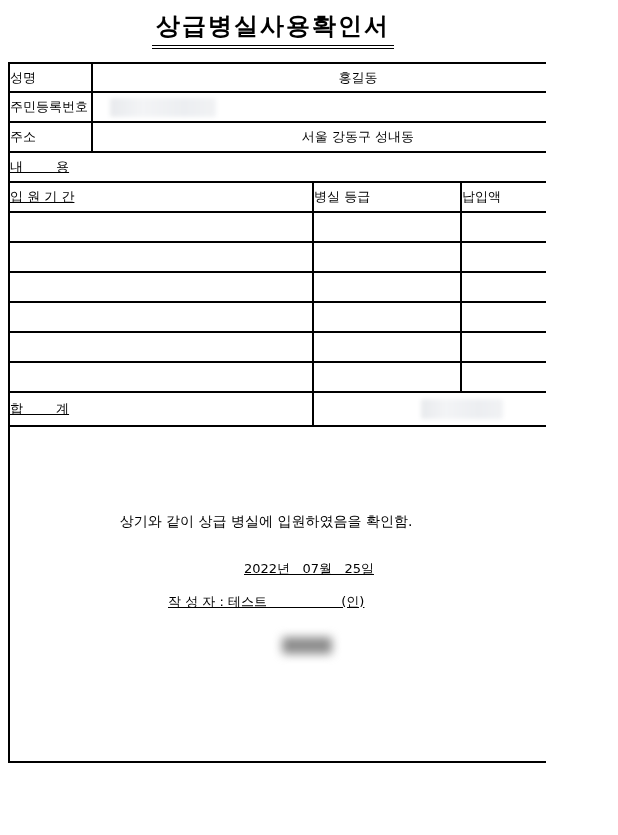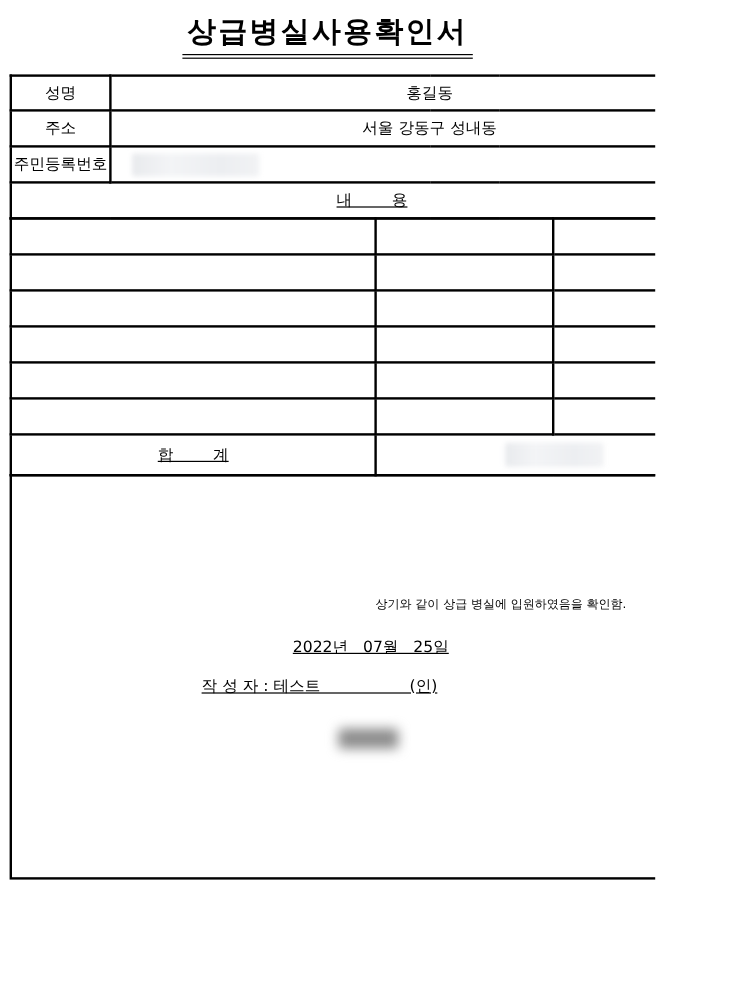--- a/index.html
+++ b/index.html
@@ -10,39 +10,39 @@
   }
   
   .title-wrap { position:absolute; top:10px; left:0; width:100%; text-align:center; }
   .title-text {
     display:inline-block; font-size:24px; font-weight:bold; letter-spacing:2px;
     border-bottom:4px double #000; padding:0 4px 3px 4px;
   }
   
   .tables { position:absolute; left:8px; top:62px; width:602px; }
   table { border-collapse:collapse; table-layout:fixed; width:602px; font-size:13px; }
-  td { border:2px solid #000; padding:0; text-align:center; vertical-align:middle; overflow:hidden; }
+  td { border:2px solid #000; padding:0; vertical-align:middle; overflow:hidden; }
   .content-table { margin-top:-2px; }
   td.val { text-align:center; padding-left:13px; }
   .pre { white-space:pre;text-decoration:underline; }
   tr.h29 { height:29px; } tr.h30 { height:30px; } tr.h32 { height:32px; } tr.h34 { height:34px;border-radius:10px; }
   
   .redact {
     background:linear-gradient(90deg,#e8eaed,#f3f4f6 30%,#eceef1 70%,#f1f2f4);
     filter:blur(2px); border-radius:2px;
   }
   .redact-rrn { width:106px; height:19px; margin:0 0 0 4px; }
   .redact-amount { width:84px; height:18px; margin:0 auto; }
   .redact-total { width:82px; height:20px; margin:0 auto; }
   
   .bottom-box {
     box-sizing:border-box; margin-top:-2px; height:338px;
     border:2px solid #000; position:relative; font-size:13px;
   }
-  .statement { position:absolute; top:100px; left:0; width:512px; text-align:right; font-size:10px; }
+  .statement { position:absolute; top:86px; left:0; width:512px; text-align:center; font-size:14px; }
   .doc-date { position:absolute; top:133px; left:0; width:100%; text-align:center; }
   .author-line { position:absolute; top:166px; left:158px;text-align:right; }
   .stamp {
     position:absolute; top:210px; left:272px; width:50px; height:17px;
     background:#8d8d8d; filter:blur(5px); border-radius:3px;
   }
 </style>
 </head>
 <body>
 
@@ -60,42 +60,47 @@
           <col style="width:267px">
           <col style="width:57px">
           <col style="width:195px">
         </colgroup>
       <tbody>
           <tr class="h29">
         <td>성명</td>
         <td class="val" colspan="3">홍길동</td>
       </tr>
       <tr class="h30">
-        <td>주소</td>
-        <td class="val" colspan="3">서울 강동구 성내동</td>
-      </tr>
-      <tr class="h30">
         <td>주민등록번호</td>
         <td class="val" colspan="3">
           <div class="redact redact-rrn"></div>
         </td>
+      </tr>
+      <tr class="h30">
+        <td>주소</td>
+        <td class="val" colspan="3">서울 강동구 성내동</td>
       </tr>
       <tr class="h30">
         <td colspan="4" class="pre">내        용</td>
       </tr>
     </tbody>
       </table>
 
     <table class="content-table">
       <colgroup>
           <col style="width:304px">
           <col style="width:148px">
           <col style="width:150px">
         </colgroup>
       <tbody>
+          <tr class="h30">
+        <td class="pre">입 원 기 간</td>
+        <td>병실 등급</td>
+        <td>납입액</td>
+      </tr>
       <tr class="h30">
             <td></td>
             <td></td>
             <td></td>
           </tr>
       <tr class="h30">
             <td></td>
             <td></td>
             <td></td>
           </tr>

